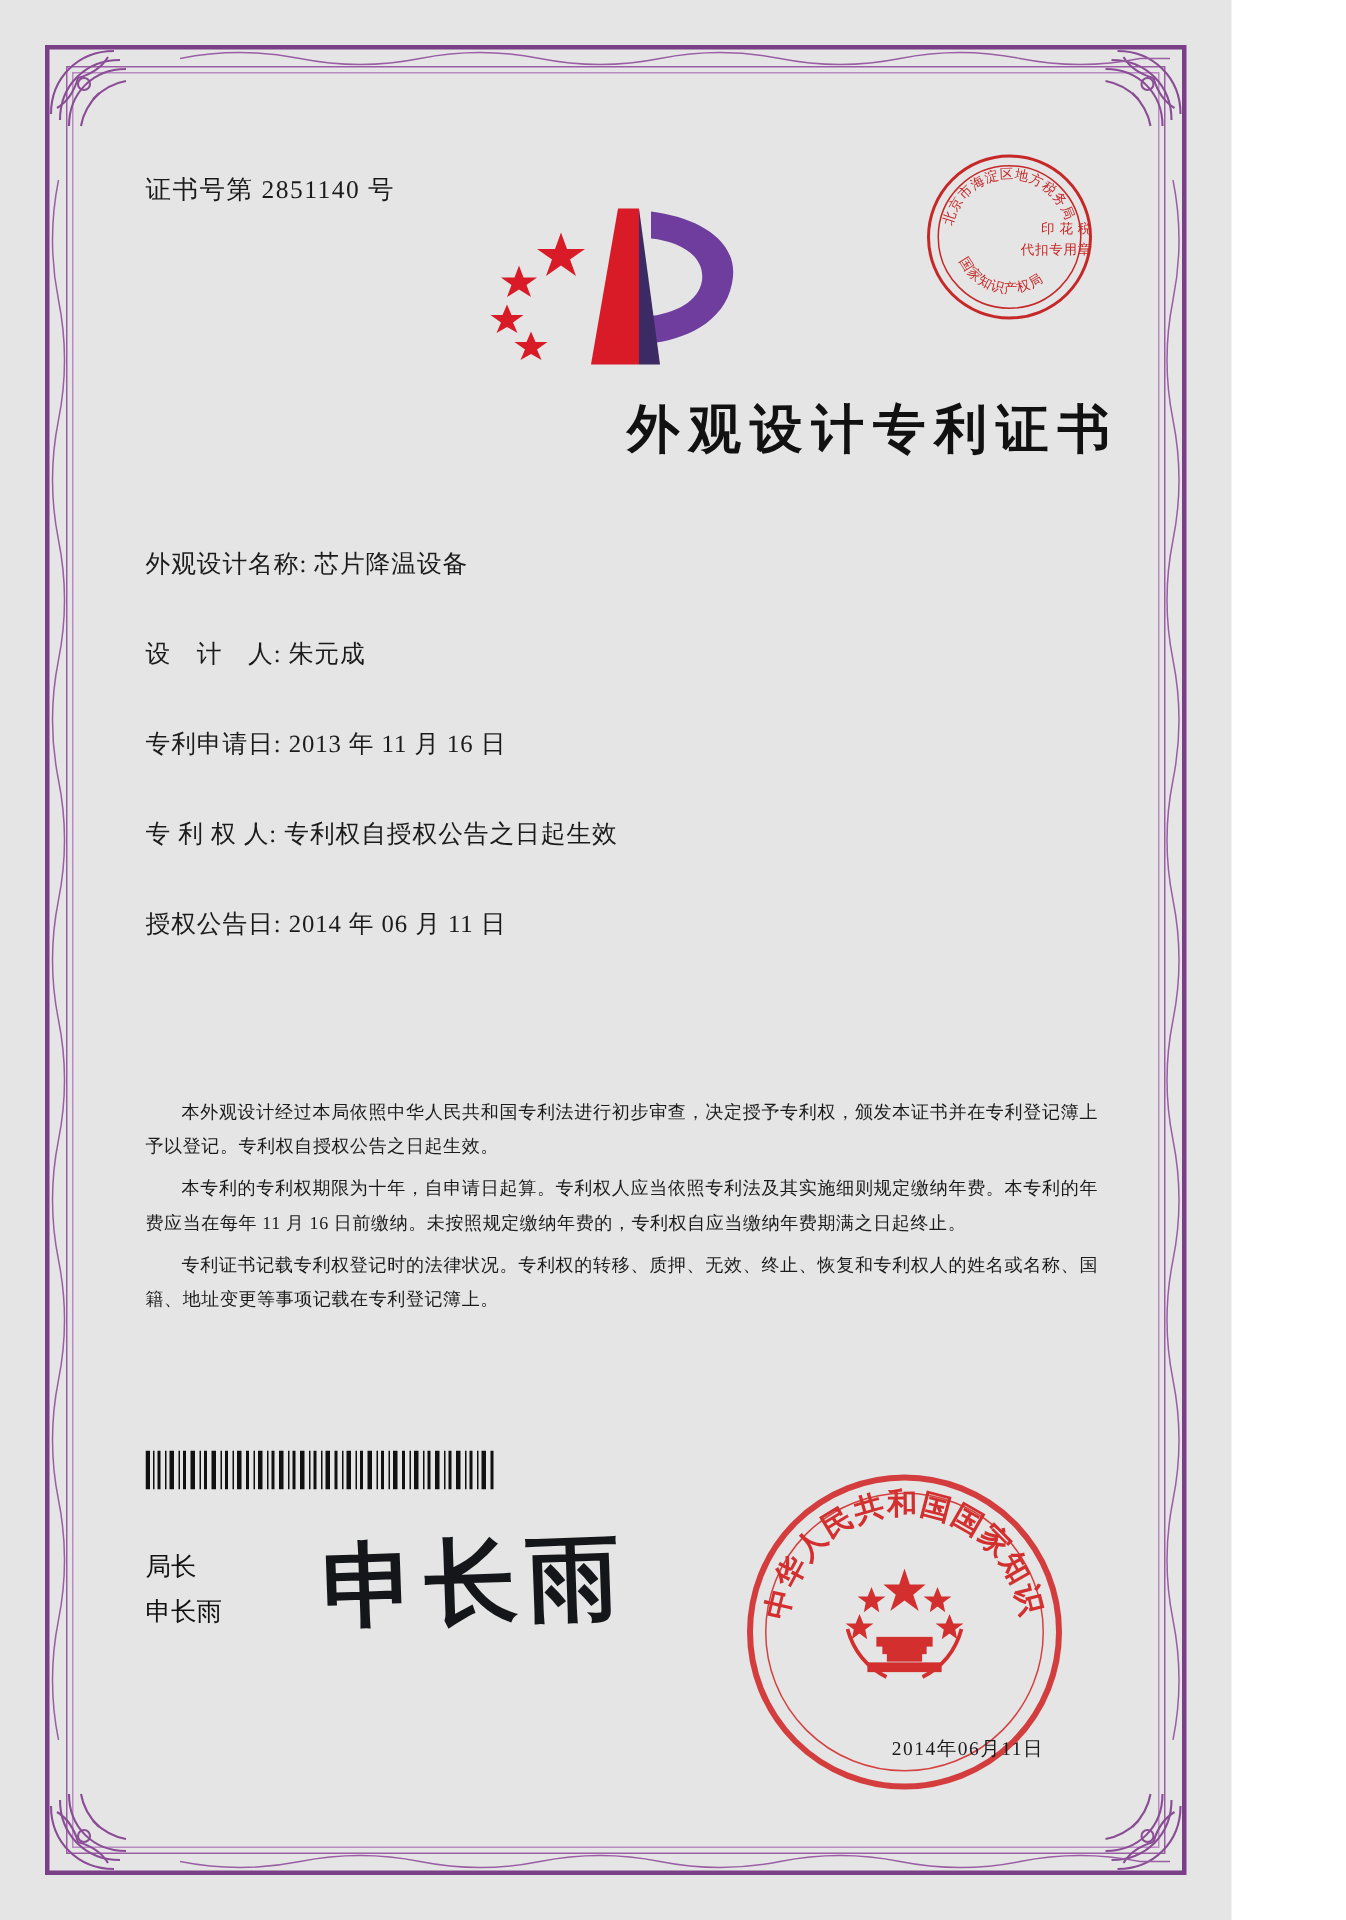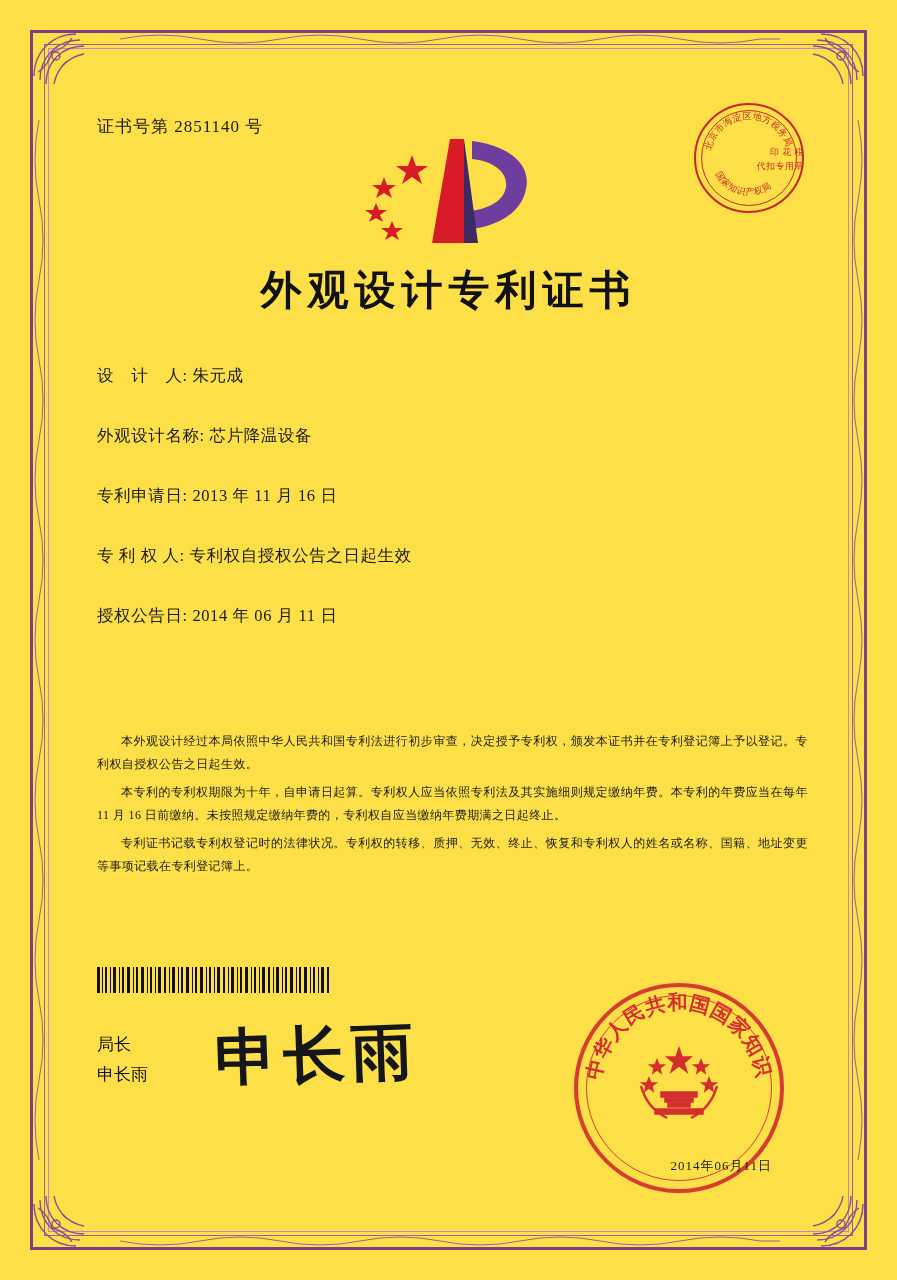--- a/index.html
+++ b/index.html
@@ -5,23 +5,23 @@
   html, body {
     margin: 0;
     padding: 0;
     background: #ffffff;
   }
   body {
     font-family: "Liberation Serif", "DejaVu Serif", serif;
   }
   .page {
     position: relative;
-    width: 897px;
+    width: 821px;
     height: 1280px;
-    background: #fde047;
+    background: #e5e5e5;
     overflow: hidden;
   }
 
   
   .border-outer {
     position: absolute;
     left: 30px;
     top: 30px;
     right: 30px;
     bottom: 30px;
@@ -122,22 +122,22 @@
   .stamp-curve {
     position: absolute;
     inset: 0;
   }
 
   .title {
     position: absolute;
     left: 0;
     right: 0;
     top: 188px;
-    text-align: center;
-    font-size: 41px;
+    text-align: right;
+    font-size: 35px;
     font-weight: bold;
     letter-spacing: 6px;
     color: #111;
     font-family: "Liberation Serif", "DejaVu Serif", serif;
   }
 
   .fields {
     position: absolute;
     left: 22px;
     right: 10px;
@@ -382,26 +382,26 @@
         </text>
       </svg>
       <div class="center-text">印 花 税</div>
       <div class="center-text" style="top:58px;">代扣专用章</div>
     </div>
 
     <div class="title">外观设计专利证书</div>
 
     <div class="fields">
       <div class="field">
+        <span class="lbl">外观设计名称:</span>
+        <span class="val">芯片降温设备</span>
+      </div>
+      <div class="field">
         <span class="lbl">设　计　人:</span>
         <span class="val">朱元成</span>
-      </div>
-      <div class="field">
-        <span class="lbl">外观设计名称:</span>
-        <span class="val">芯片降温设备</span>
       </div>
       <div class="field">
         <span class="lbl">专利申请日:</span>
         <span class="val">2013 年 11 月 16 日</span>
       </div>
       <div class="field">
         <span class="lbl">专 利 权 人:</span>
         <span class="val">专利权自授权公告之日起生效</span>
       </div>
       <div class="field">

